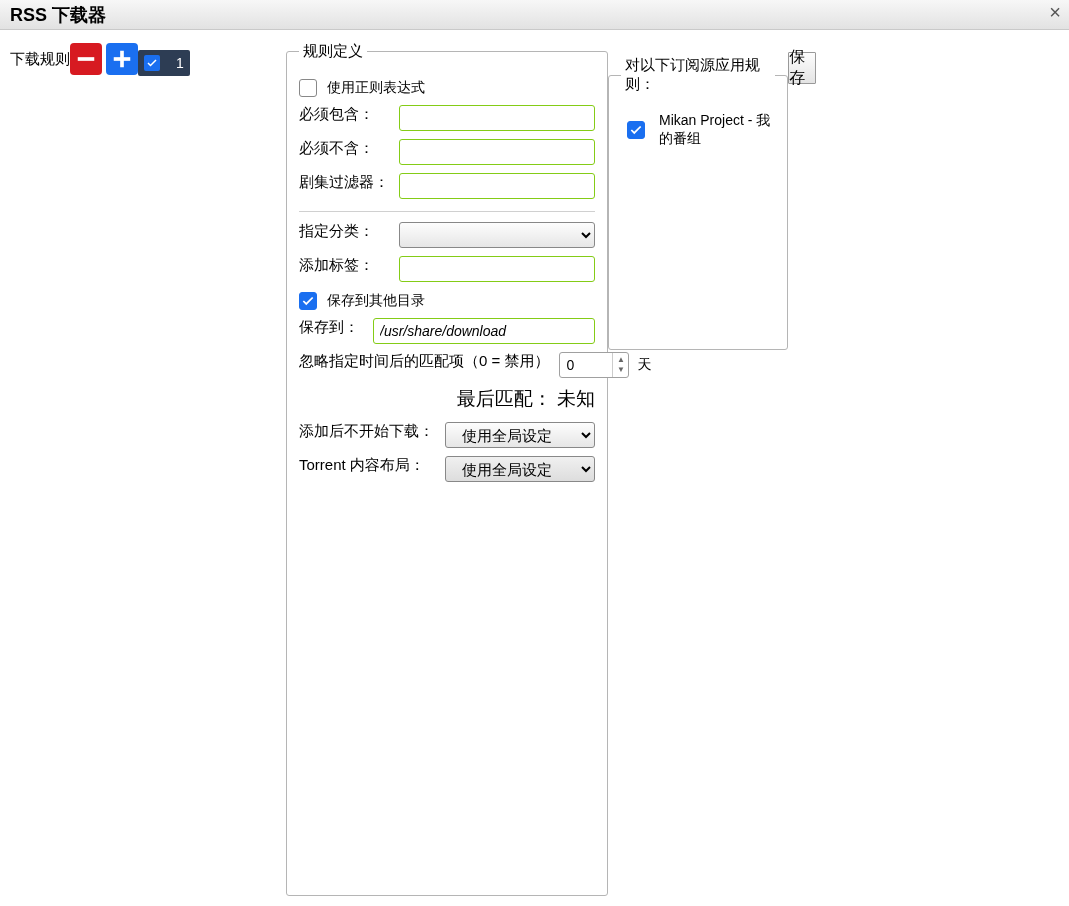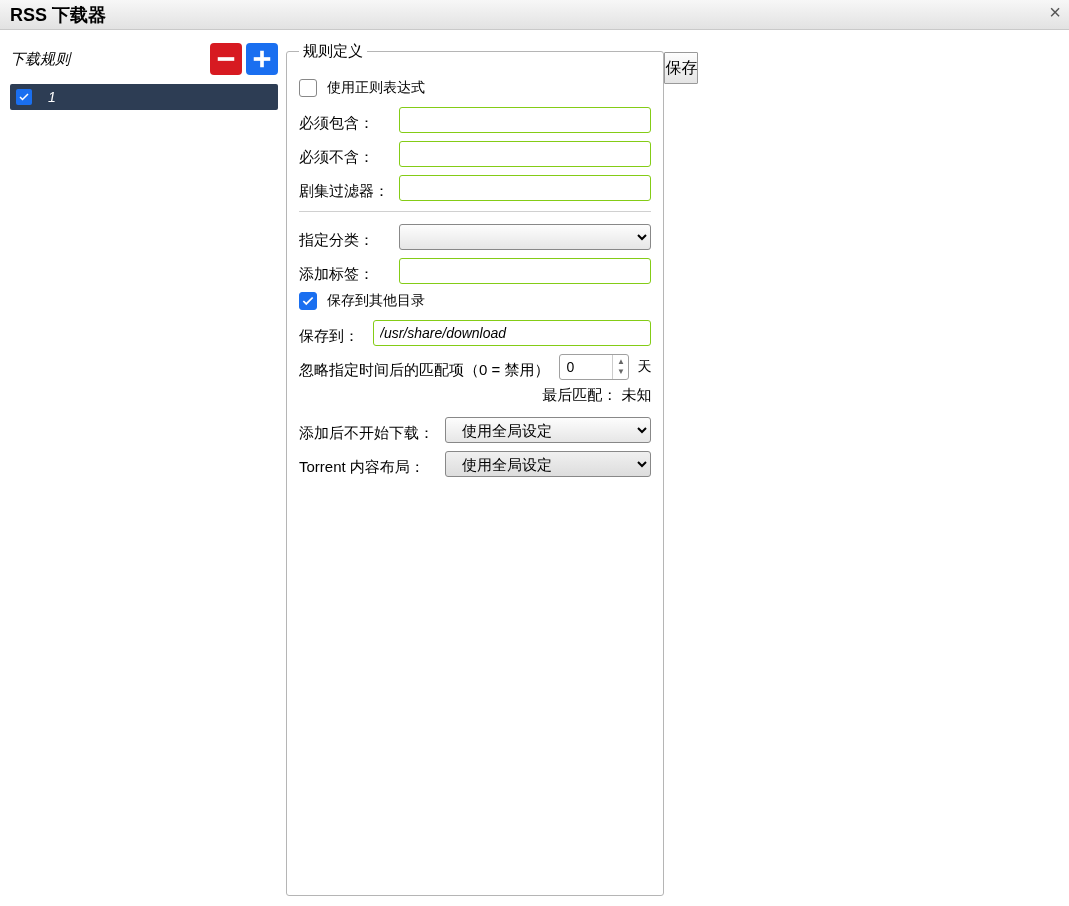--- a/index.html
+++ b/index.html
@@ -44,22 +44,21 @@
   .content {
     display: flex;
     padding: 12px 10px 10px 10px;
     height: calc(100% - 30px);
   }
 
   
   .left-col {
     width: 268px;
     display: flex;
-    flex-direction: column;
-    font-style: italic;
+    flex-direction: row;
   }
   .left-header {
     display: flex;
     align-items: center;
     justify-content: space-between;
     height: 34px;
   }
   .left-header .label {
     font-size: 15px;
   }
@@ -120,21 +119,21 @@
     padding: 10px 12px 12px 12px;
     margin: 0;
   }
   fieldset.box > legend {
     padding: 0 4px;
     font-size: 15px;
   }
 
   .row {
     display: flex;
-    align-items: flex-end;
+    align-items: flex-start;
     margin: 6px 0;
     min-height: 28px;
   }
   .row .lab {
     width: 100px;
     font-size: 15px;
     flex-shrink: 0;
   }
   .row .lab.wide { width: auto; margin-right: 10px; }
   .row input[type=text] {
@@ -217,21 +216,21 @@
   }
   .spinner .arrows div {
     font-size: 8px;
     line-height: 10px;
     color: #666;
     cursor: pointer;
   }
 
   .last-match {
     text-align: right;
-    font-size: 15px;
+    font-size: 19px;
     margin: 6px 0 10px 0;
   }
 
   
   fieldset.feeds {
     margin-top: 14px;
     height: 294px;
   }
   .feed-item {
     display: flex;
@@ -383,20 +382,31 @@
       </div>
 
       <div class="row">
         <span class="lab" style="width:146px">Torrent 内容布局：</span>
         <select class="dim">
           <option>使用全局设定</option>
         </select>
       </div>
     </fieldset>
 
+    <fieldset class="box feeds">
+      <legend>对以下订阅源应用规则：</legend>
+      <div class="feed-item">
+        <div class="cb2 checked">
+          <svg viewBox="0 0 24 24">
+              <path d="M4 12 L9 17 L20 6" stroke="#fff" stroke-width="3" fill="none"></path>
+            </svg>
+        </div>
+        <span>Mikan Project - 我的番组</span>
+      </div>
+    </fieldset>
 
     <div class="save-btn">
       <span>保存</span>
     </div>
 
   </div>
 
 
 </div>
 

